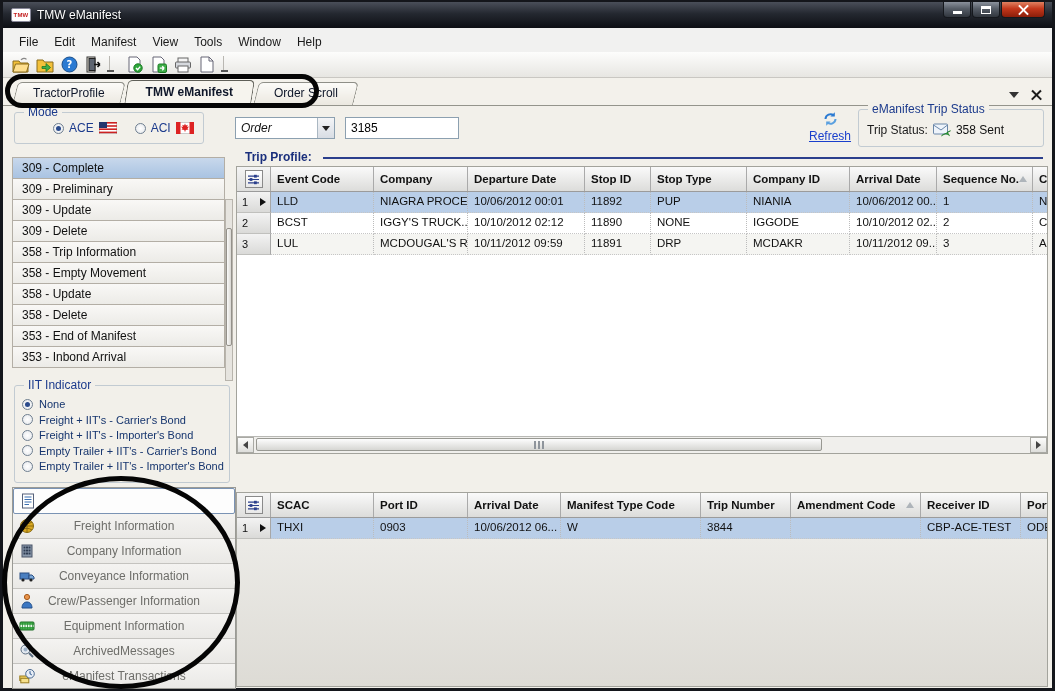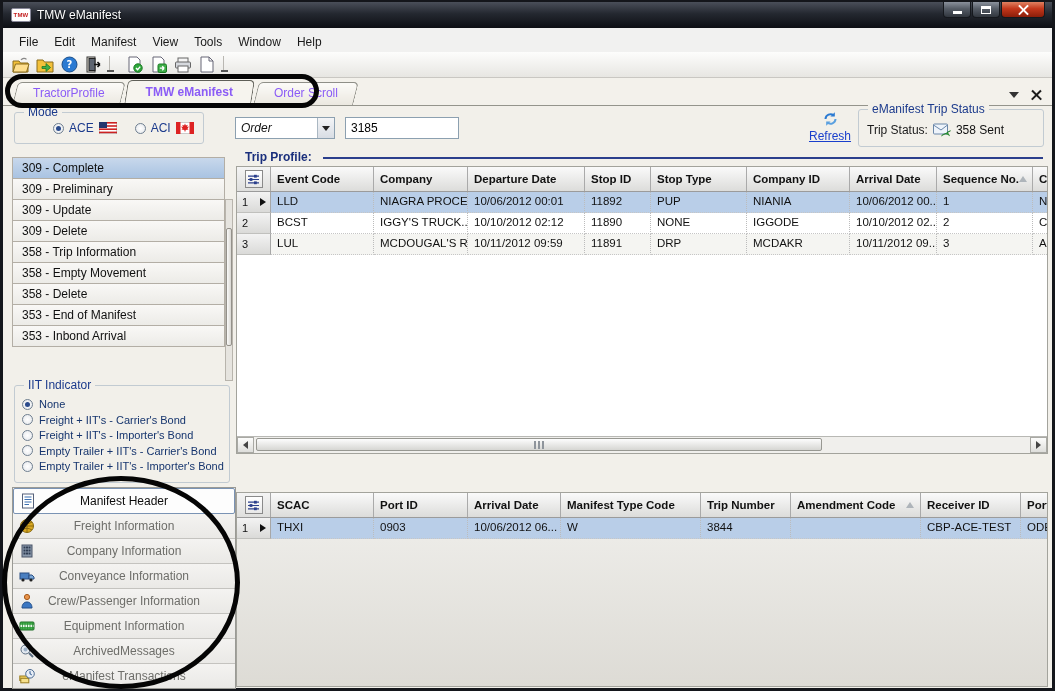--- a/index.html
+++ b/index.html
@@ -31,21 +31,21 @@
     background:linear-gradient(#fdfdfc,#e7e6e2);display:flex;align-items:center;padding-left:6px;border-bottom:1px solid #c9c7c2;}
   .tb-btn{width:24px;height:22px;border:none;background:transparent;display:flex;align-items:center;justify-content:center;}
   .tb-sep{position:relative;width:14px;height:22px;margin-right:4px;}
   .sep-line{position:absolute;left:4px;top:2px;width:1px;height:14px;background:#b9b7b2;}
   .sep-caret{position:absolute;left:2px;bottom:1px;width:7px;height:5px;border-top:2px solid #555;}
   .ic{display:inline-flex;align-items:center;justify-content:center;}
 
   
   .tabstrip{position:absolute;left:3px;top:78px;right:3px;height:28px;background:#f3f1eb;
     border-bottom:1px solid #94948c;display:flex;align-items:flex-end;padding-left:12px;}
-  .tab{position:relative;margin-right:3px;padding:4px 18px 5px;color:#8b5cf6;}
+  .tab{position:relative;margin-right:3px;padding:4px 18px 5px;color:#0f172a;}
   .tab::before{content:"";position:absolute;inset:0;border:1px solid #8f8f88;border-bottom:none;
     border-radius:5px 5px 0 0;background:linear-gradient(#fcfbf8,#ebe8e0);transform:skewX(-14deg);}
   .tab span{position:relative;}
   .tab.active{font-weight:bold;padding:5px 20px 6px;}
   .tab.active::before{background:#f6f4ee;border-color:#5f5f58;transform:skewX(-9deg);}
   .tabctl{position:absolute;right:10px;bottom:5px;display:flex;align-items:center;gap:12px;}
   .caret-down{display:block;width:0;height:0;border-left:5px solid transparent;border-right:5px solid transparent;border-top:6px solid #333;}
   .xg{position:relative;width:11px;height:11px;}
   .xg::before,.xg::after{content:"";position:absolute;left:-1px;top:4.5px;width:13px;height:2.4px;background:#1c1c1c;}
   .xg::before{transform:rotate(45deg);} .xg::after{transform:rotate(-45deg);}
@@ -325,20 +325,21 @@
     </div>
 
     <div id="event-list" style="position:absolute;">
       <div id="evt-items">
           <div class="evt selected">309 - Complete</div>
           <div class="evt">309 - Preliminary</div>
           <div class="evt">309 - Update</div>
           <div class="evt">309 - Delete</div>
           <div class="evt">358 - Trip Information</div>
           <div class="evt">358 - Empty Movement</div>
+          <div class="evt">358 - Update</div>
           <div class="evt">358 - Delete</div>
           <div class="evt">353 - End of Manifest</div>
           <div class="evt">353 - Inbond Arrival</div>
         </div>
       <div id="list-sb">
           <div class="vthumb"></div>
         </div>
     </div>
 
     <div class="gbox" id="iit-box">
@@ -370,21 +371,20 @@
     <div id="nav-panel">
         <div class="nav-btn active">
           <span class="ic">
             <svg width="16" height="16" viewBox="0 0 16 16">
               <rect x="2.5" y="1" width="11" height="14" fill="#fff" stroke="#55617a"></rect>
               <g stroke="#3b6fb0" stroke-width="1.2">
                 <path d="M4.5 4h7M4.5 6.5h7M4.5 9h7M4.5 11.5h4.5"></path>
               </g>
             </svg>
           </span>
-          <span class="nav-label">Manifest Header</span>
         </div>
         <div class="nav-btn">
           <span class="ic">
             <svg width="16" height="16" viewBox="0 0 16 16">
               <circle cx="8" cy="8" r="6.5" fill="#d9a821" stroke="#8a6a10"></circle>
               <path d="M8 1.5v13M1.5 8h13M3 4a9 9 0 0 0 10 0M3 12a9 9 0 0 1 10 0" fill="none" stroke="#8a6a10"></path>
             </svg>
           </span>
           <span class="nav-label">Freight Information</span>
         </div>

